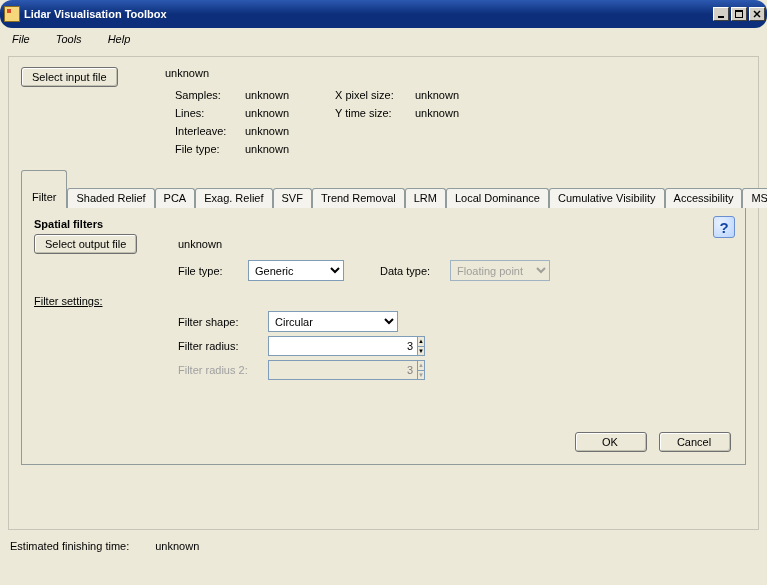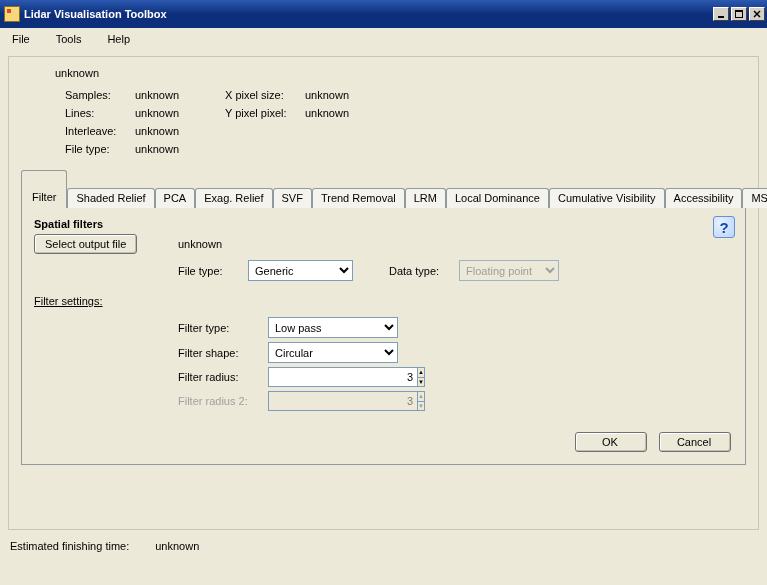--- a/index.html
+++ b/index.html
@@ -23,20 +23,21 @@
     background: linear-gradient(to bottom, #2a5fb5, #1a4fa0 50%, #0a3f8c);
     background: linear-gradient(to bottom, #0054e3, #0a246a);
     background: #082468;
     display: flex;
     align-items: center;
     color: #fff;
     padding: 0 2px 0 4px;
   }
   .titlebar {
     background: linear-gradient(to bottom, #2c59b1 0%, #0d2f7b 50%, #0d2f7b 100%);
+    border-radius: 12px;
   }
   .title-icon {
     width: 16px; height: 16px;
     background: #f7d77c;
     border: 1px solid #8a6d1a;
     margin-right: 4px;
     position: relative;
   }
   .title-icon::after{
     content:"";
@@ -55,20 +56,21 @@
     color:#000;
   }
   .win-btn svg { display:block; }
 
   
   .menubar {
     background:#ece9d8;
     padding: 3px 8px;
     display:flex; gap:18px;
     border-bottom: 0;
+    font-style: italic;
   }
   .menu-item { padding: 2px 4px; }
 
   
   .outer {
     margin: 6px 8px 0 8px;
     border: 1px solid #c0c0b0;
     border-top-color:#fff; border-left-color:#fff;
     border: 1px solid #c8c4b8;
     background:#ece9d8;
@@ -241,31 +243,34 @@
 <div class="menubar">
   <span class="menu-item">File</span>
   <span class="menu-item">Tools</span>
   <span class="menu-item">Help</span>
 </div>
 
 <div class="outer">
 
   <div class="top-section">
     <div class="info-row">
+      <div class="select-col">
+        <button class="btn">Select input file</button>
+      </div>
       <div style="margin-left:34px;">
         <div style="margin-bottom:10px;">unknown</div>
         <div class="info-grid">
           <span class="lbl">Samples:</span>
           <span>unknown</span>
           <span class="lbl">X pixel size:</span>
           <span>unknown</span>
 
           <span class="lbl">Lines:</span>
           <span>unknown</span>
-          <span class="lbl">Y pixel pixel:</span>
+          <span class="lbl">Y time size:</span>
           <span>unknown</span>
 
           <span class="lbl">Interleave:</span>
           <span>unknown</span>
           <span></span>
             <span></span>
 
           <span class="lbl">File type:</span>
           <span>unknown</span>
           <span></span>
@@ -298,38 +303,32 @@
 
     <div class="info-row" style="align-items:center;">
       <div class="select-col">
         <button class="btn">Select output file</button>
       </div>
       <div style="margin-left:34px;">unknown</div>
     </div>
 
     <div class="form-row" style="margin-left:144px; margin-top:6px;">
       <span class="form-lbl2" style="width:70px;">File type:</span>
-      <select style="width:105px;">
+      <select style="width:96px;">
         <option>Generic</option>
       </select>
       <span style="width:36px;"></span>
       <span style="width:70px;">Data type:</span>
       <select style="width:100px;" disabled="">
         <option>Floating point</option>
       </select>
     </div>
 
     <div style="margin-top:14px;" class="under">Filter settings:</div>
 
-    <div class="form-row" style="margin-left:144px; margin-top:10px;">
-      <span class="form-lbl">Filter type:</span>
-      <select style="width:130px;">
-        <option>Low pass</option>
-      </select>
-    </div>
     <div class="form-row" style="margin-left:144px;">
       <span class="form-lbl">Filter shape:</span>
       <select style="width:130px;">
         <option>Circular</option>
       </select>
     </div>
     <div class="form-row" style="margin-left:144px;">
       <span class="form-lbl">Filter radius:</span>
       <div class="spinner">
         <input type="text" value="3" style="">

